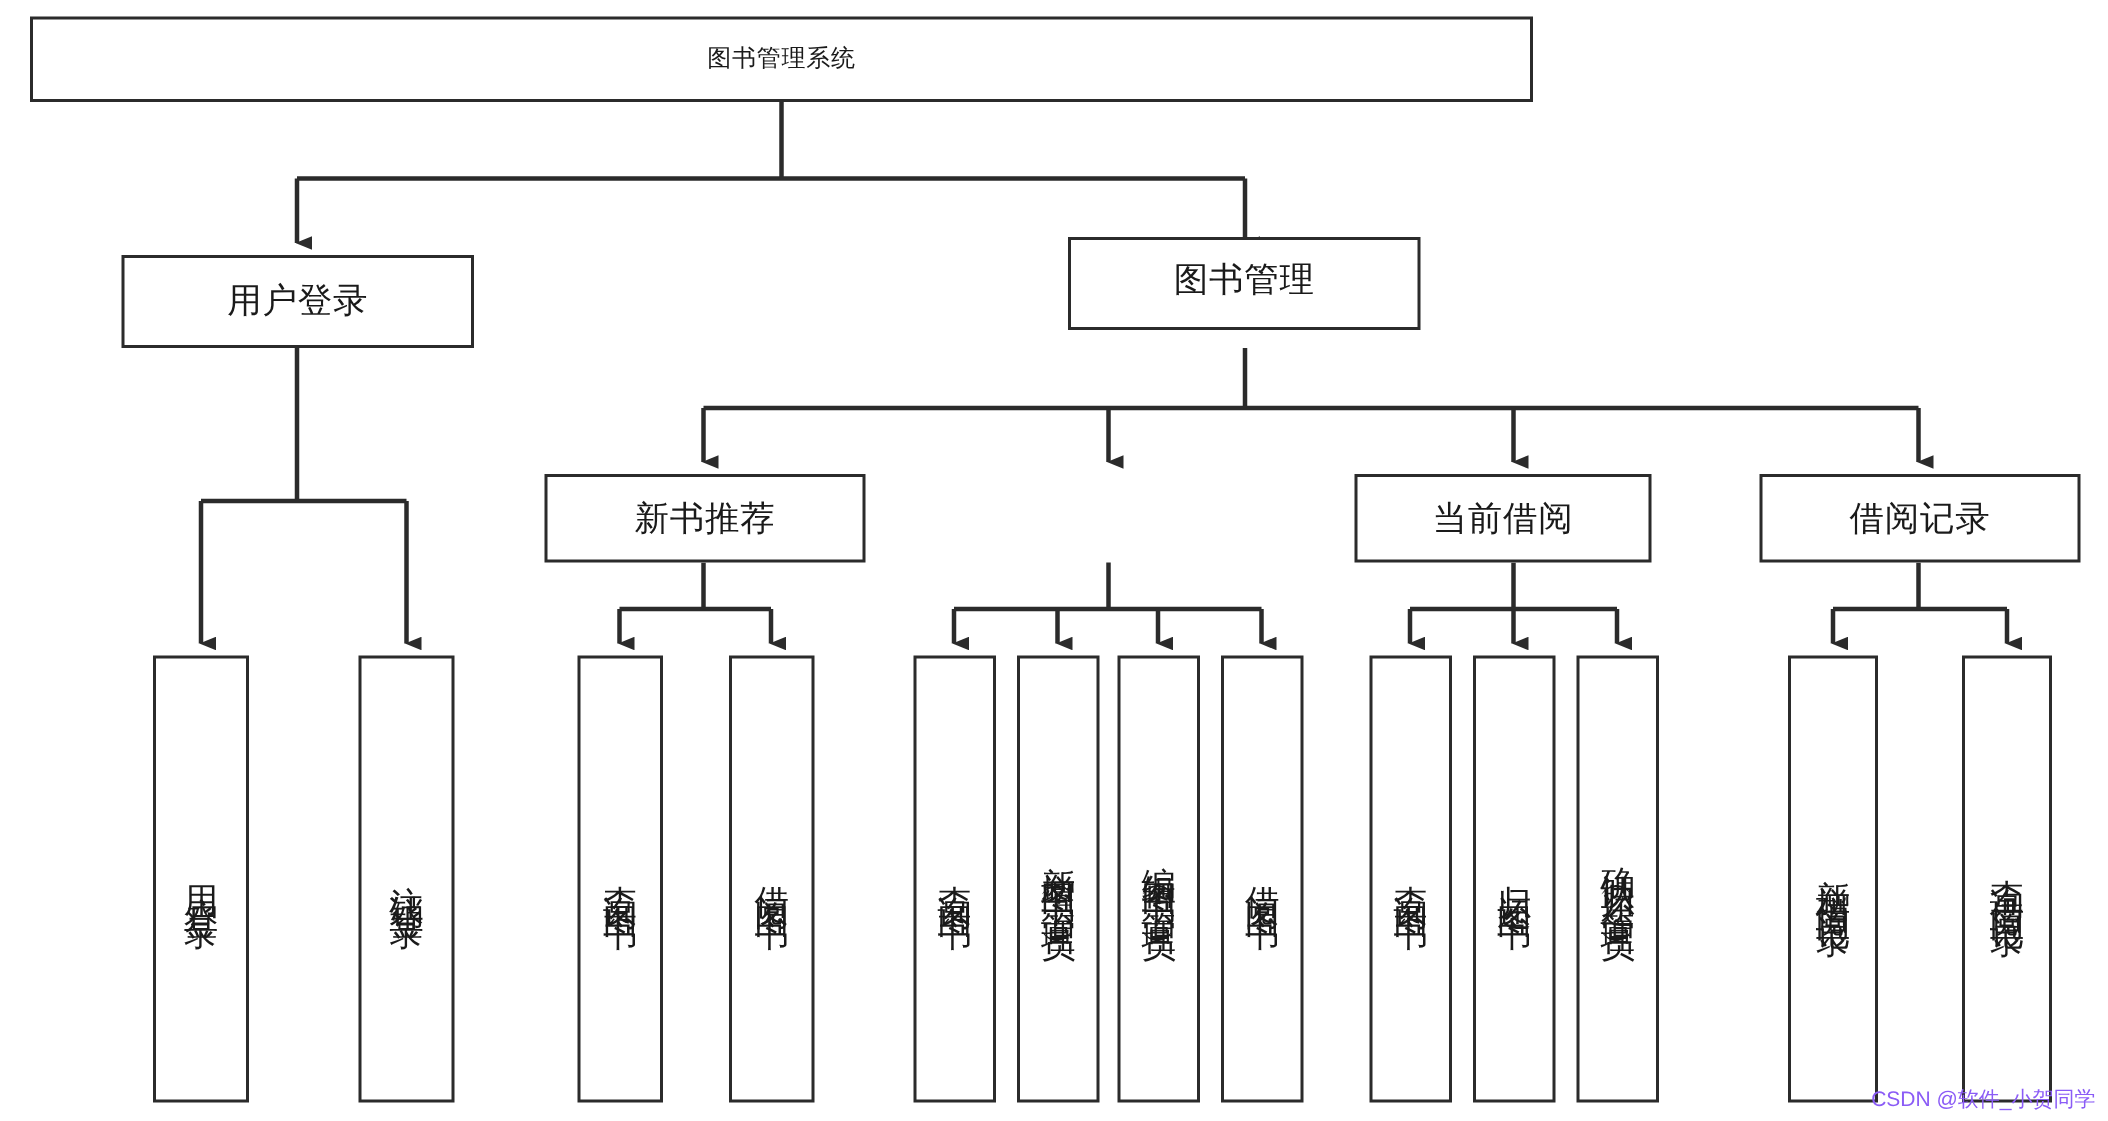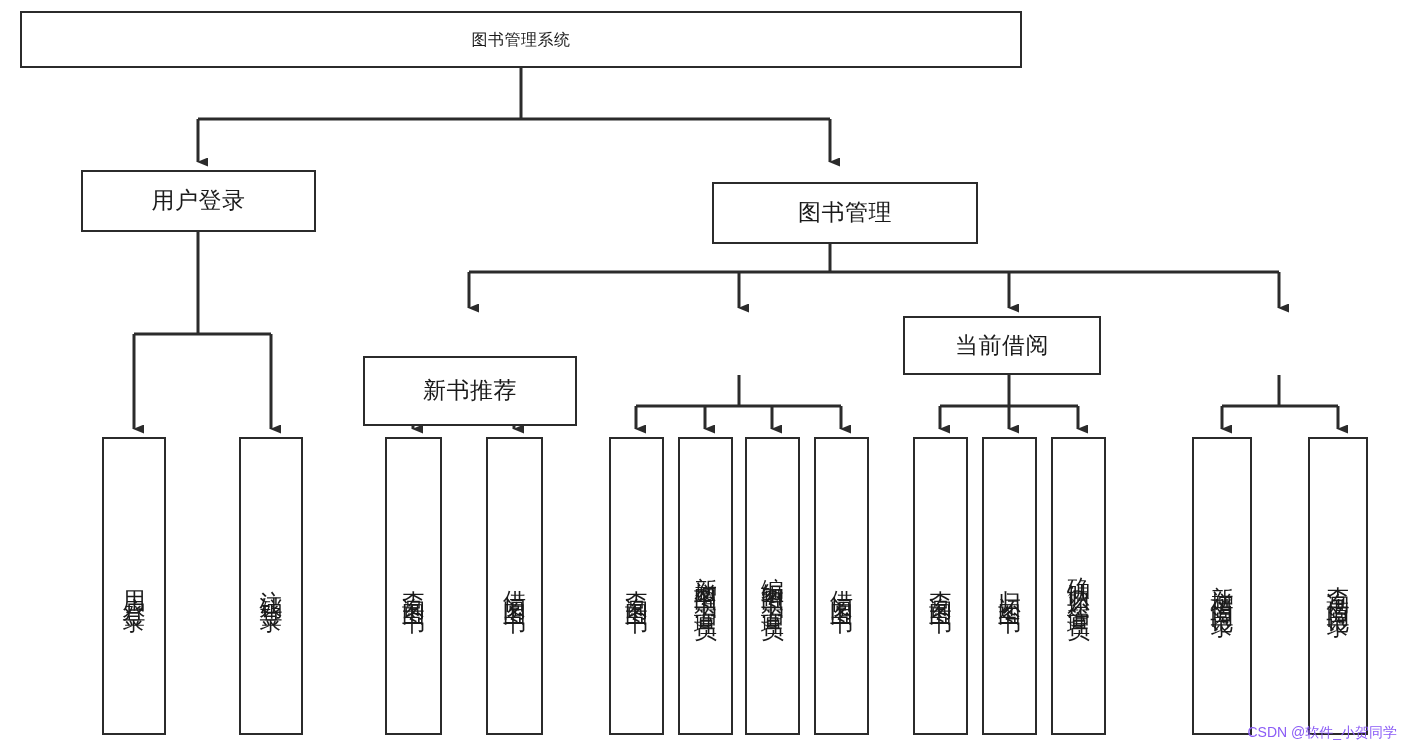--- a/index.html
+++ b/index.html
@@ -135,30 +135,33 @@
     </g>
   </svg>
 
   <div class="node horiz root" style="left:20px; top:11px; width:1002px; height:57px;">
     <span class="node-label">图书管理系统</span>
   </div>
 
   <div class="node horiz" style="left:81px; top:170px; width:235px; height:62px;">
     <span class="node-label">用户登录</span>
   </div>
-  <div class="node horiz" style="left:712px; top:182px; width:266px; height:62px;">
+  <div class="node horiz" style="left:712px; top:158px; width:235px; height:62px;font-family:Liberation Mono, monospace;">
     <span class="node-label">图书管理</span>
   </div>
 
-  <div class="node horiz" style="left:363px; top:316px; width:214px; height:70px;margin-top:40px;">
+  <div class="node horiz" style="left:363px; top:316px; width:214px; height:59px;">
     <span class="node-label">新书推荐</span>
   </div>
   <div class="node horiz" style="left:903px; top:316px; width:198px; height:59px;">
     <span class="node-label">当前借阅</span>
   </div>
+  <div class="node horiz" style="left:1173px; top:316px; width:214px; height:59px;">
+    <span class="node-label">借阅记录</span>
+  </div>
 
   <div class="node vert" style="left:102px; top:437px; width:64px; height:298px;">
     <span class="node-label">用户登录</span>
   </div>
   <div class="node vert" style="left:239px; top:437px; width:64px; height:298px;">
     <span class="node-label">注销登录</span>
   </div>
 
   <div class="node vert" style="left:385px; top:437px; width:57px; height:298px;">
     <span class="node-label">查询图书</span>

